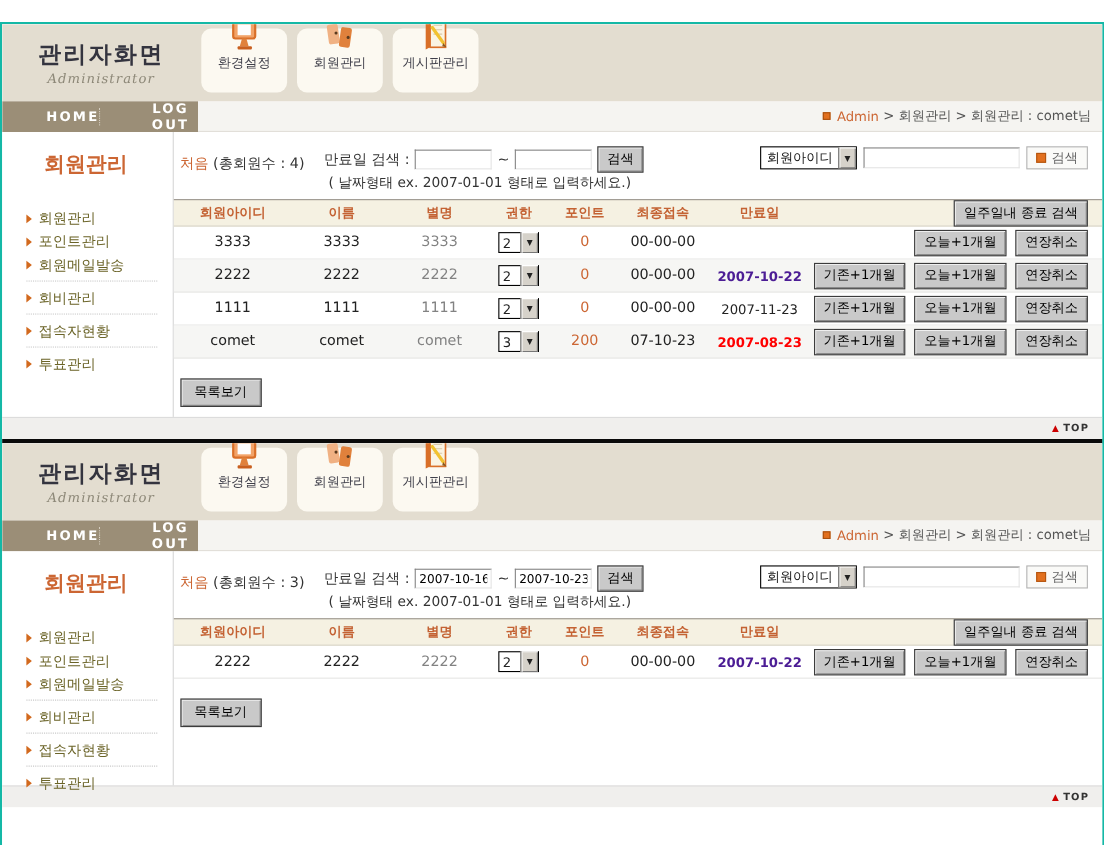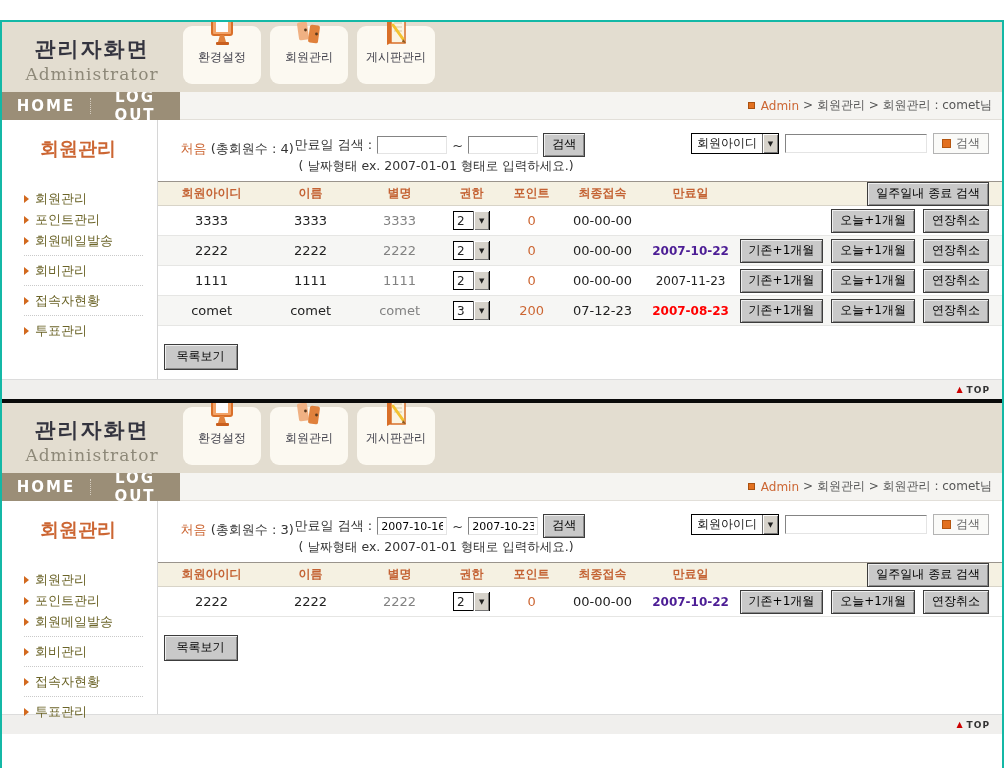--- a/index.html
+++ b/index.html
@@ -7,50 +7,50 @@
   .frame { width: 1004px; height: 768px; border: 2px solid #14b8a6; background: #fff; margin-top: 20px; }
   .sep { height: 4px; background: #0a0a0a; }
   .panel { position: relative; width: 1000px; background: #fff; overflow: hidden; }
   .panel-1 { height: 377px; }
   .panel-2 { height: 383px; }
 
   
   .hdr { height: 70px; background: #e3ddd0; position: relative; }
   .logo { position: absolute; left: 0; top: 0; width: 180px; height: 70px; text-align: center; padding-top: 13px; }
   .logo-title { font-size: 21px; font-weight: bold; color: #34343f; letter-spacing: 2px; }
-  .logo-sub { font-family: "DejaVu Serif", "Liberation Serif", serif; font-size: 17px; color: #8d8878; letter-spacing: 1px; margin-top: 1px; }
+  .logo-sub { font-family: "DejaVu Serif", "Liberation Serif", serif; font-style: italic; font-size: 12px; color: #8d8878; letter-spacing: 1px; margin-top: 1px; }
   .menus { position: absolute; left: 181px; top: 4px; display: flex; gap: 9px; }
   .menu-box { width: 78px; height: 58px; background: #fcf9f1; border-radius: 9px; display: flex; flex-direction: column; align-items: center; justify-content: flex-end; padding-bottom: 18px; cursor: pointer; }
   .menu-icon { height: 36px; display: flex; align-items: flex-end; justify-content: center; }
   .menu-label { font-size: 12px; color: #3f3f4a; line-height: 17px; }
 
   
   .navrow { display: flex; height: 28px; }
   .navbar { width: 178px; background: #9b8e77; display: flex; align-items: center; }
-  .nav-link { width: 88px; text-align: center; color: #fff; font-size: 15px; font-weight: bold; letter-spacing: 2px; cursor: pointer; }
+  .nav-link { width: 88px; text-align: center; color: #fff; font-size: 12px; font-weight: bold; letter-spacing: 2px; cursor: pointer; padding-left: 40px; }
   .nav-sep { height: 16px; border-left: 1px dotted #d5cdc0; }
   .crumbrow { flex: 1; background: #f5f4f1; border-bottom: 1px solid #e2dfd9; display: flex; align-items: center; justify-content: flex-end; padding-right: 10px; font-size: 12px; color: #555; }
   .crumb-bullet { width: 7px; height: 7px; background: #e2701f; border: 1px solid #a85010; display: inline-block; margin-right: 6px; }
   .crumb-admin { color: #cc6633; cursor: pointer; }
   .crumb-trail { margin-left: 4px; white-space: pre; }
 
   
   .bodyrow { display: flex; }
   .panel-1 .bodyrow { height: 259px; }
   .panel-2 .bodyrow { height: 213px; }
   .sidebar { width: 178px; border-right: 1px solid #d6d6d6; padding-top: 16px; }
   .sb-title { margin-left: 38px; font-size: 19px; font-weight: bold; color: #cc6633; }
   .sb-list { margin: 26px 0 0 0; padding: 0 0 0 22px; list-style: none; }
   .sb-item { display: flex; align-items: center; height: 21px; font-size: 13px; color: #6b6428; cursor: pointer; }
   .tri { width: 0; height: 0; border-left: 5px solid #d2691e; border-top: 4px solid transparent; border-bottom: 4px solid transparent; margin-right: 6px; }
   .sb-div { border-top: 1px dotted #c9c9c9; margin: 4px 14px 4px 0; height: 0; }
 
   .content { flex: 1; position: relative; }
   .search-area { position: relative; height: 61px; }
-  .first-label { position: absolute; left: 23px; top: 20px; font-size: 13px; color: #333; }
+  .first-label { position: absolute; left: 6px; top: 20px; font-size: 13px; color: #333; }
   .first-link { color: #cc6633; cursor: pointer; }
   .date-search { position: absolute; left: 137px; top: 13px; display: flex; align-items: center; gap: 5px; font-size: 13px; color: #333; }
   .date-input { width: 70px; height: 18px; border: 1px solid; border-color: #848484 #e4e4e4 #e4e4e4 #848484; font-size: 11px; padding: 0 3px; font-family: inherit; }
   .hint { position: absolute; left: 141px; top: 38px; font-size: 12.5px; color: #333; }
 
   .gbtn { background: #c9c9c9; border: 1px solid #3c3c3c; box-shadow: inset 1px 1px 0 #efefef, inset -1px -1px 0 #8a8a8a; font-size: 12px; color: #000; padding: 2px 8px 3px; font-family: inherit; cursor: pointer; white-space: nowrap; }
 
   .filter { position: absolute; right: 13px; top: 13px; display: flex; align-items: center; gap: 6px; }
   .fselect { display: inline-flex; align-items: center; border: 1px solid #000; background: #fff; height: 21px; cursor: pointer; }
   .fselect-val { padding: 0 5px; font-size: 12px; color: #111; }
@@ -284,21 +284,21 @@
           <span class="td c-id">comet</span>
           <span class="td c-name">comet</span>
           <span class="td nick c-nick">comet</span>
           <span class="td c-lvl">
             <span class="mini-select">
                 <span class="ms-val">3</span>
                 <span class="dd-btn">▼</span>
               </span>
           </span>
           <span class="td pts c-pts">200</span>
-          <span class="td c-last">07-12-23</span>
+          <span class="td c-last">07-10-23</span>
           <span class="td exp exp-over c-exp">2007-08-23</span>
           <span class="c-act">
             <button class="gbtn act-btn">기존+1개월</button>
             <button class="gbtn act-btn">오늘+1개월</button>
             <button class="gbtn act-btn">연장취소</button>
           </span>
         </div>
 
         <button class="gbtn list-btn">목록보기</button>
       </div>

